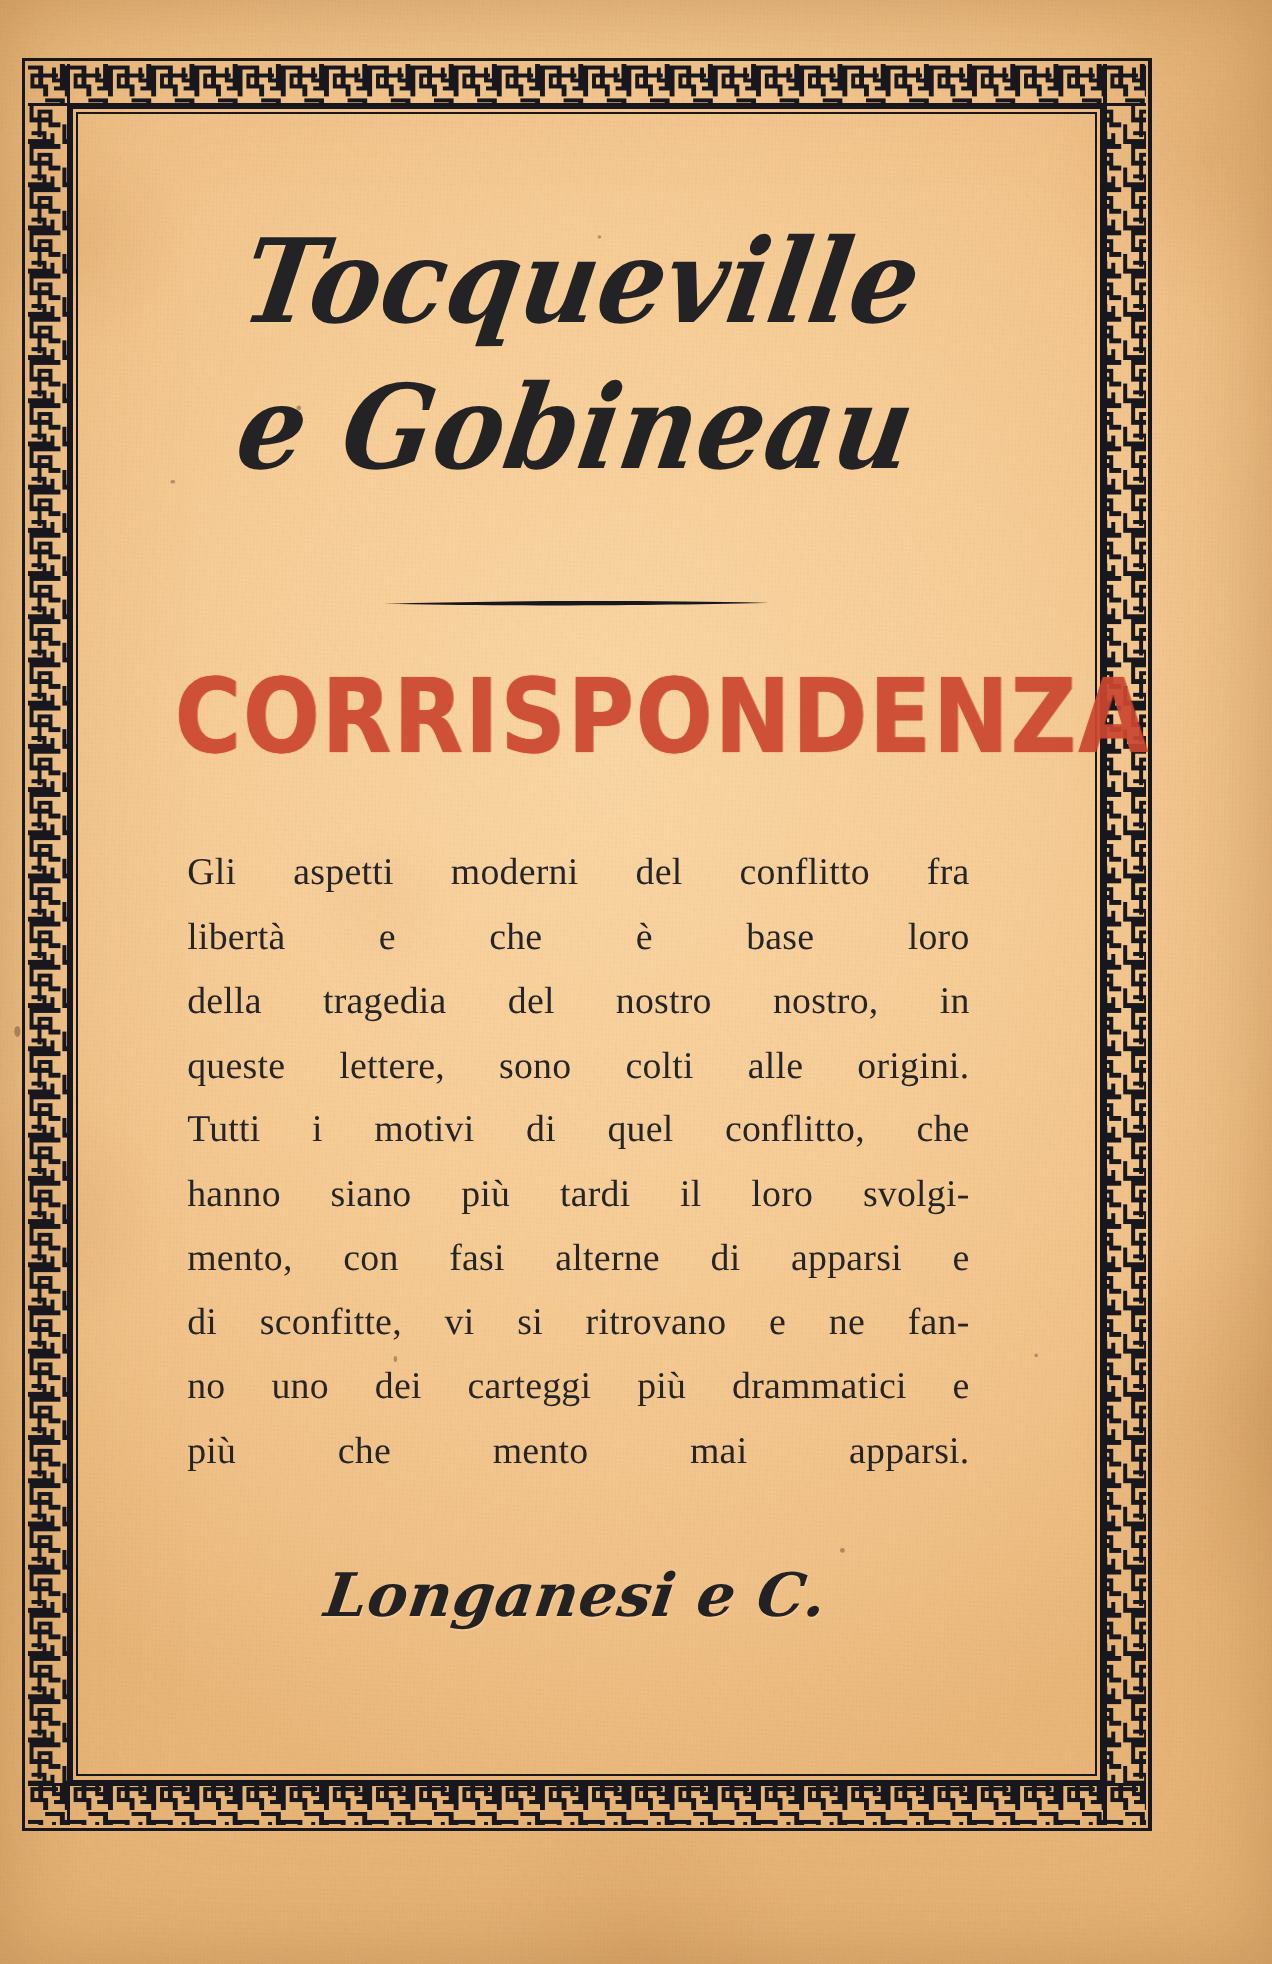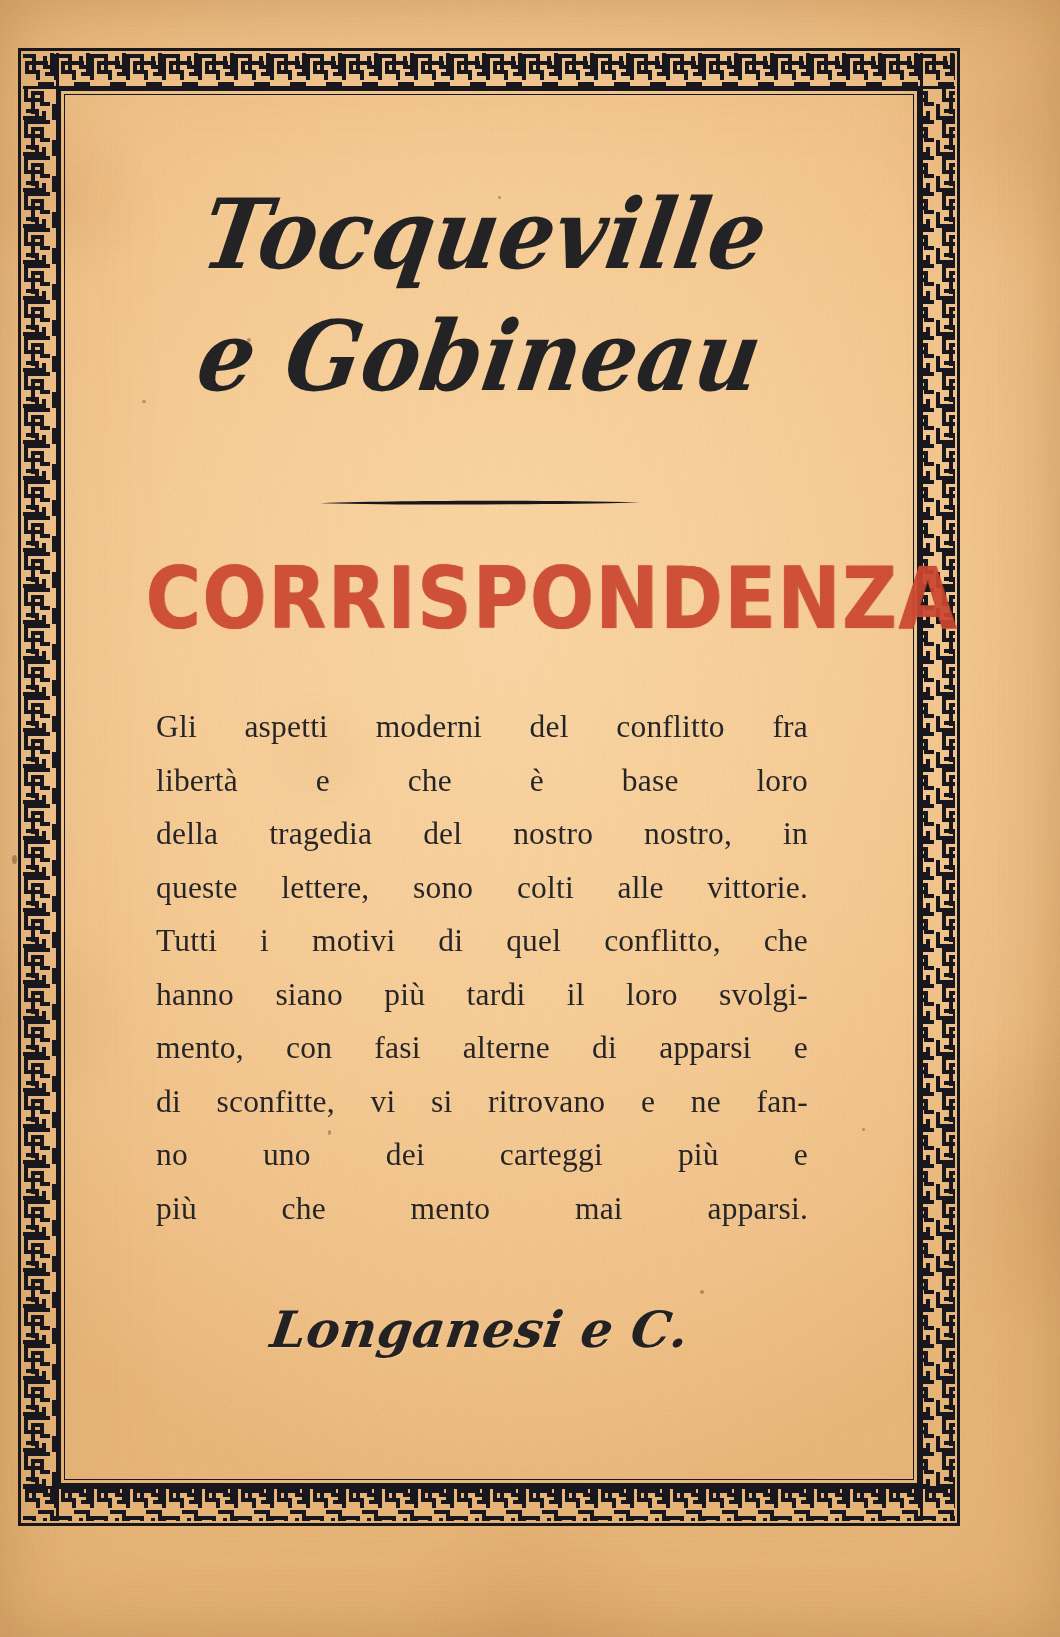--- a/index.html
+++ b/index.html
@@ -278,25 +278,25 @@
         <path d="M0,5.2 C90,2.2 230,2.2 320,4.4 C230,6.6 90,7.4 0,5.2 Z" fill="#17171d"></path>
       </svg>
     </div>
 
     <div class="heading ink-fade">CORRISPONDENZA</div>
 
     <div class="blurb ink-fade" id="blurb">
         <div class="ln"><span>Gli</span><span>aspetti</span><span>moderni</span><span>del</span><span>conflitto</span><span>fra</span></div>
         <div class="ln"><span>libertà</span><span>e</span><span>che</span><span>è</span><span>base</span><span>loro</span></div>
         <div class="ln"><span>della</span><span>tragedia</span><span>del</span><span>nostro</span><span>nostro,</span><span>in</span></div>
-        <div class="ln"><span>queste</span><span>lettere,</span><span>sono</span><span>colti</span><span>alle</span><span>vittorie.</span></div>
+        <div class="ln"><span>queste</span><span>lettere,</span><span>sono</span><span>colti</span><span>alle</span><span>origini.</span></div>
         <div class="ln"><span>Tutti</span><span>i</span><span>motivi</span><span>di</span><span>quel</span><span>conflitto,</span><span>che</span></div>
         <div class="ln"><span>hanno</span><span>siano</span><span>più</span><span>tardi</span><span>il</span><span>loro</span><span>svolgi-</span></div>
         <div class="ln"><span>mento,</span><span>con</span><span>fasi</span><span>alterne</span><span>di</span><span>apparsi</span><span>e</span></div>
         <div class="ln"><span>di</span><span>sconfitte,</span><span>vi</span><span>si</span><span>ritrovano</span><span>e</span><span>ne</span><span>fan-</span></div>
-        <div class="ln"><span>no</span><span>uno</span><span>dei</span><span>carteggi</span><span>più</span><span>e</span></div>
+        <div class="ln"><span>no</span><span>uno</span><span>dei</span><span>carteggi</span><span>più</span><span>drammatici</span><span>e</span></div>
         <div class="ln last"><span>più</span><span>che</span><span>mento</span><span>mai</span><span>apparsi.</span></div>
       </div>
 
     <div class="imprint ink-fade">Longanesi e C.</div>
 
   </div>
 </div>
 
 </body></html>

